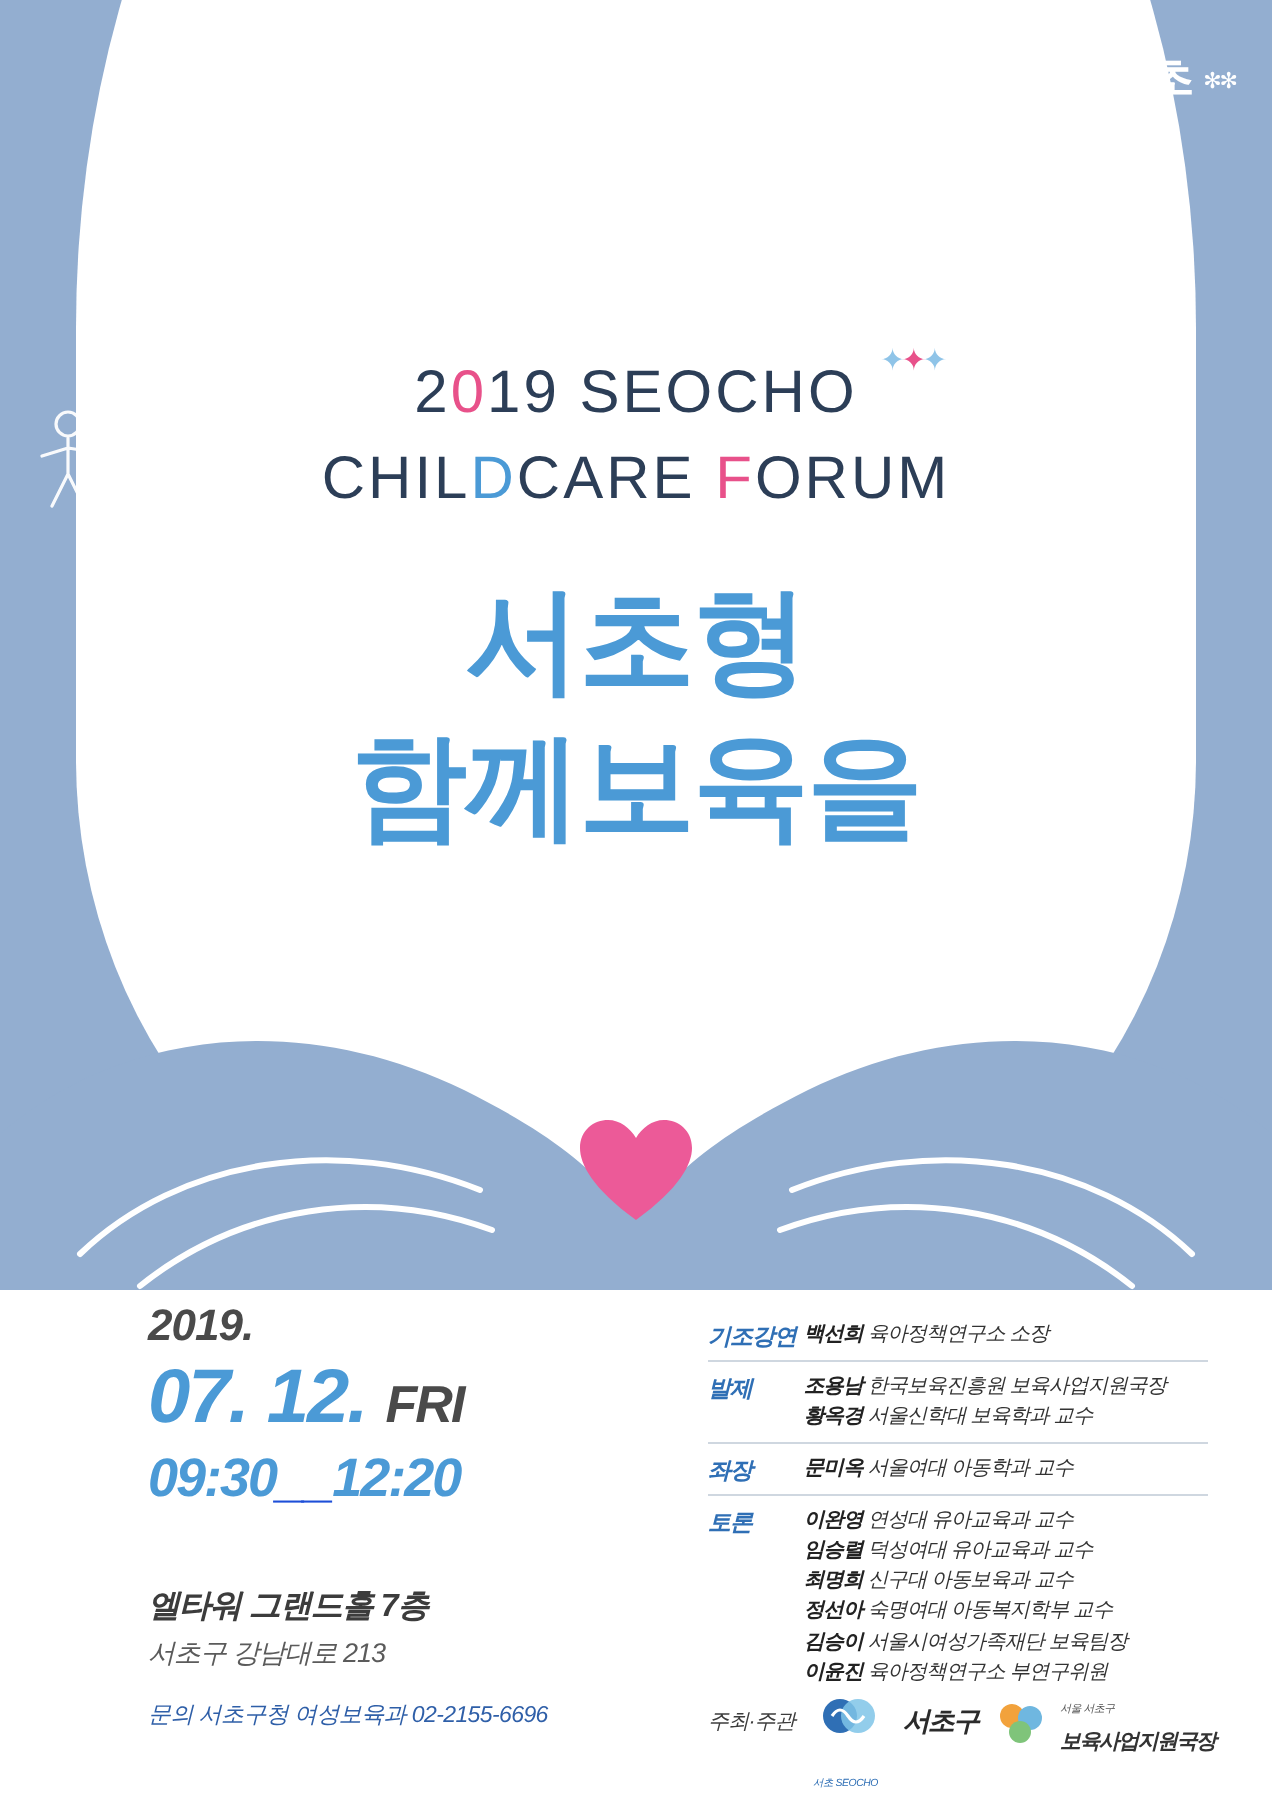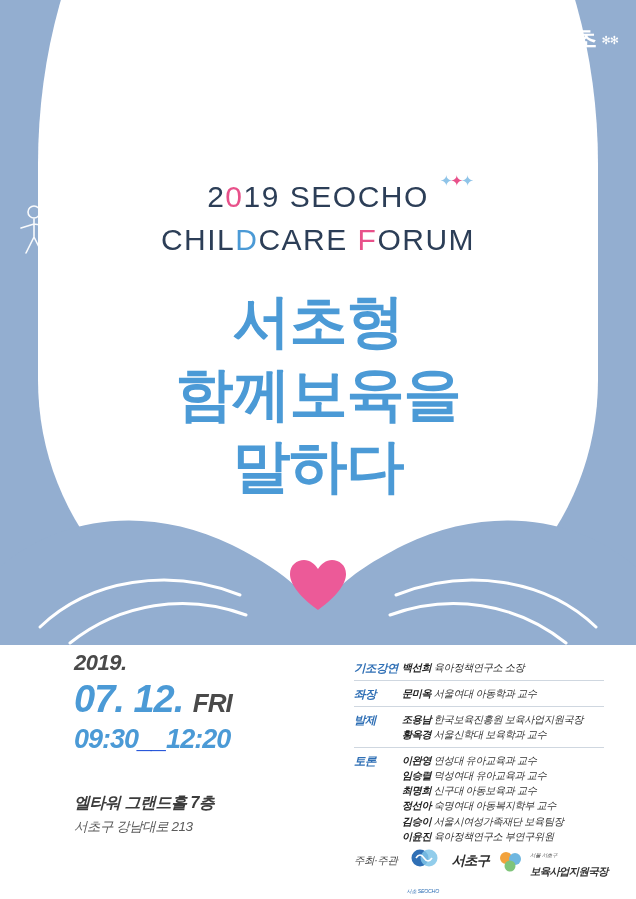--- a/index.html
+++ b/index.html
@@ -209,21 +209,20 @@
         <span class="dots">✦<em>✦</em>✦</span>
       </div>
       <div>
         <span>CHIL</span><span class="hl-d">D</span><span>CARE </span><span class="hl-f">F</span><span>ORUM</span>
       </div>
     </div>
 
     <div class="kor-title">
       <div>서초형</div>
       <div>함께보육을</div>
-      <div class="line3">말하다</div>
     </div>
 
     <svg class="heart" viewBox="0 0 56 52">
       <path d="M28 50 C 6 34, 0 22, 0 14 C 0 5, 7 0, 14 0 C 20 0, 25 4, 28 9 C 31 4, 36 0, 42 0 C 49 0, 56 5, 56 14 C 56 22, 50 34, 28 50 Z" fill="#ec5a98"></path>
     </svg>
   </div>
 
   <div class="lower">
 
     <div class="date-block">
@@ -235,41 +234,42 @@
       <div class="date-time">
         <span>09:30</span><span class="gap">__</span><span>12:20</span>
       </div>
     </div>
 
     <div class="venue">
       <div class="v1">엘타워 그랜드홀 7층</div>
       <div class="v2">서초구 강남대로 213</div>
     </div>
 
+    <div class="contact">문의  서초구청 여성보육과 02-2155-6696</div>
 
     <div class="program">
       <div class="prow">
         <div class="plabel">기조강연</div>
         <div class="pbody">
           <div class="pline"><span class="nm">백선희</span> <span>육아정책연구소 소장</span></div>
         </div>
       </div>
 
       <div class="prow">
-        <div class="plabel">좌장</div>
-        <div class="pbody">
-          <div class="pline"><span class="nm">문미옥</span> <span>서울여대 아동학과 교수</span></div>
-        </div>
-      </div>
-
-      <div class="prow">
         <div class="plabel">발제</div>
         <div class="pbody">
           <div class="pline"><span class="nm">조용남</span> <span>한국보육진흥원 보육사업지원국장</span></div>
           <div class="pline"><span class="nm">황옥경</span> <span>서울신학대 보육학과 교수</span></div>
+        </div>
+      </div>
+
+      <div class="prow">
+        <div class="plabel">좌장</div>
+        <div class="pbody">
+          <div class="pline"><span class="nm">문미옥</span> <span>서울여대 아동학과 교수</span></div>
         </div>
       </div>
 
       <div class="prow">
         <div class="plabel">토론</div>
         <div class="pbody">
           <div class="pline"><span class="nm">이완영</span> <span>연성대 유아교육과 교수</span></div>
           <div class="pline"><span class="nm">임승렬</span> <span>덕성여대 유아교육과 교수</span></div>
           <div class="pline"><span class="nm">최명희</span> <span>신구대 아동보육과 교수</span></div>
           <div class="pline"><span class="nm">정선아</span> <span>숙명여대 아동복지학부 교수</span></div>

